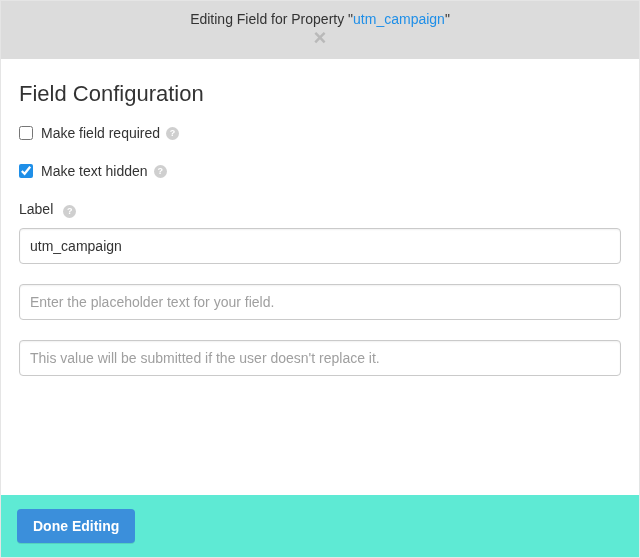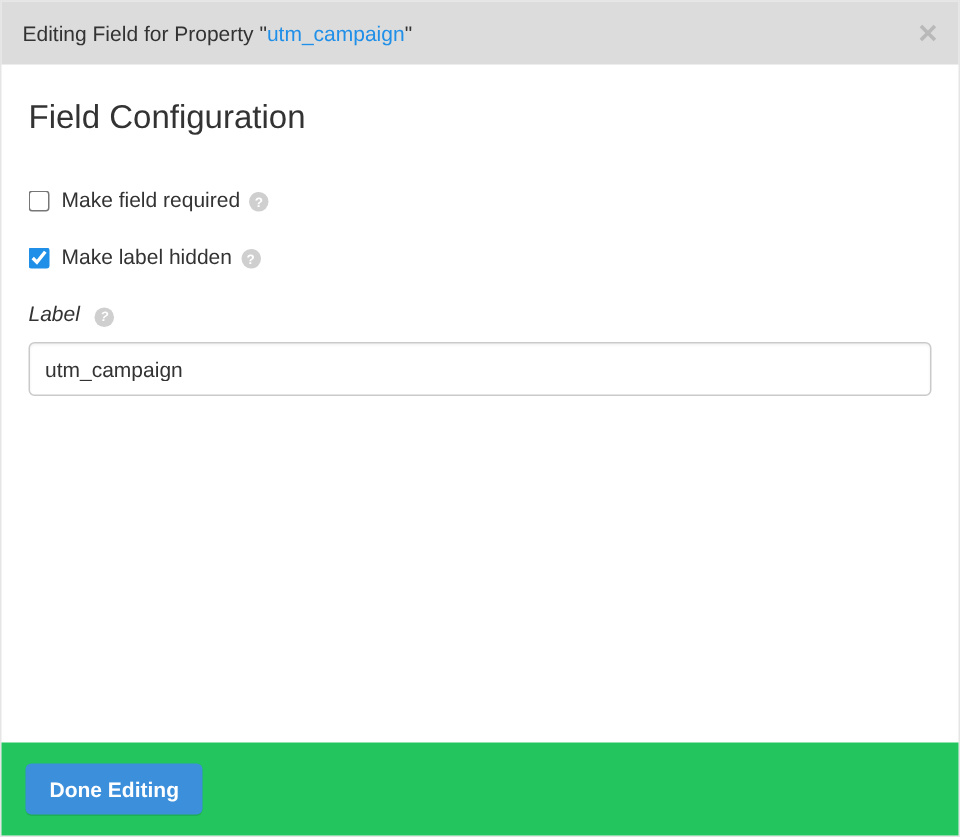--- a/index.html
+++ b/index.html
@@ -1,35 +1,35 @@
 <!DOCTYPE html>
 <html><head>
 <meta charset="utf-8">
 <style>
   * { box-sizing: border-box; margin: 0; padding: 0; }
   html, body { width: 640px; height: 558px; font-family: -apple-system, "Helvetica Neue", Arial, sans-serif; background:#fff; }
   .modal { width:640px; height:558px; display:flex; flex-direction:column; border:1px solid #e5e5e5; }
-  .header { background:#dcdcdc; padding:10px 14px; display:flex; align-items:center; justify-content:space-between;}
+  .header { background:#dcdcdc; padding:10px 14px; display:flex; align-items:center; justify-content:space-between;flex-direction:column;}
   .header-text { font-size:14px; color:#333; }
   .header-text .prop { color:#1f8fe8; }
   .close { color:#b9b9b9; font-size:22px; font-weight:bold; cursor:pointer; line-height:1; }
   .body { flex:1; padding:22px 18px 8px 18px; overflow:auto; }
-  h2.section-title { font-size:22px; font-weight:400; color:#333; margin-bottom:34px; }
-  .chk-row { display:flex; align-items:flex-end; margin-bottom:22px; font-size:14px; color:#333; }
+  h2.section-title { font-size:22px; font-weight:400; color:#333; margin-bottom:18px; }
+  .chk-row { display:flex; align-items:center; margin-bottom:22px; font-size:14px; color:#333; }
   .chk-row input[type=checkbox]{ width:14px; height:14px; margin-right:8px; accent-color:#1f8fe8; }
   .help-icon { display:inline-flex; width:13px;height:13px;border-radius:50%; background:#cfcfcf; color:#fff; font-size:9px; align-items:center; justify-content:center; margin-left:6px; font-weight:bold; }
   .form-group { margin-bottom:20px; }
-  .form-group label.lbl { display:block; font-size:14px; color:#333; margin-bottom:10px;font-style:italic; }
+  .form-group label.lbl { display:block; font-size:14px; color:#333; margin-bottom:10px; }
   .form-group input[type=text]{
     width:100%; height:36px; border:1px solid #cacaca; border-radius:4px;
     padding:0 10px; font-size:14px; color:#333; outline:none;
     box-shadow: inset 0 1px 2px rgba(0,0,0,0.06);
   }
   .form-group input[type=text]::placeholder { color:#9f9f9f; }
-  .footer { background:#22c55e; padding:14px 16px; }
+  .footer { background:#5eead4; padding:14px 16px; }
   .btn-primary {
     background:#3b8fdb; color:#fff; border:none; border-radius:4px;
     padding:9px 16px; font-size:14px; font-weight:600; cursor:pointer;
     box-shadow:0 1px 0 rgba(0,0,0,0.1);
   }
 </style>
 </head>
 <body>
 
 <div class="modal">
@@ -45,39 +45,41 @@
     <h2 class="section-title">Field Configuration</h2>
 
     <div class="chk-row">
       <input type="checkbox" style="">
       <span>Make field required</span>
       <span class="help-icon">?</span>
     </div>
 
     <div class="chk-row">
       <input type="checkbox" checked="" style="">
-      <span>Make label hidden</span>
+      <span>Make text hidden</span>
       <span class="help-icon">?</span>
     </div>
 
     <div class="form-group">
       <label class="lbl">
         <span>Label</span>
         <span class="help-icon">?</span>
       </label>
       <input type="text" value="utm_campaign" style="">
     </div>
 
     <div class="form-group">
+      <input type="text" placeholder="Enter the placeholder text for your field." style="">
     </div>
 
     <div class="form-group">
     </div>
 
     <div class="form-group">
+      <input type="text" placeholder="This value will be submitted if the user doesn't replace it." style="">
     </div>
   </div>
 
   <div class="footer">
     <button class="btn-primary">Done Editing</button>
   </div>
 
 </div>
 
 </body></html>

